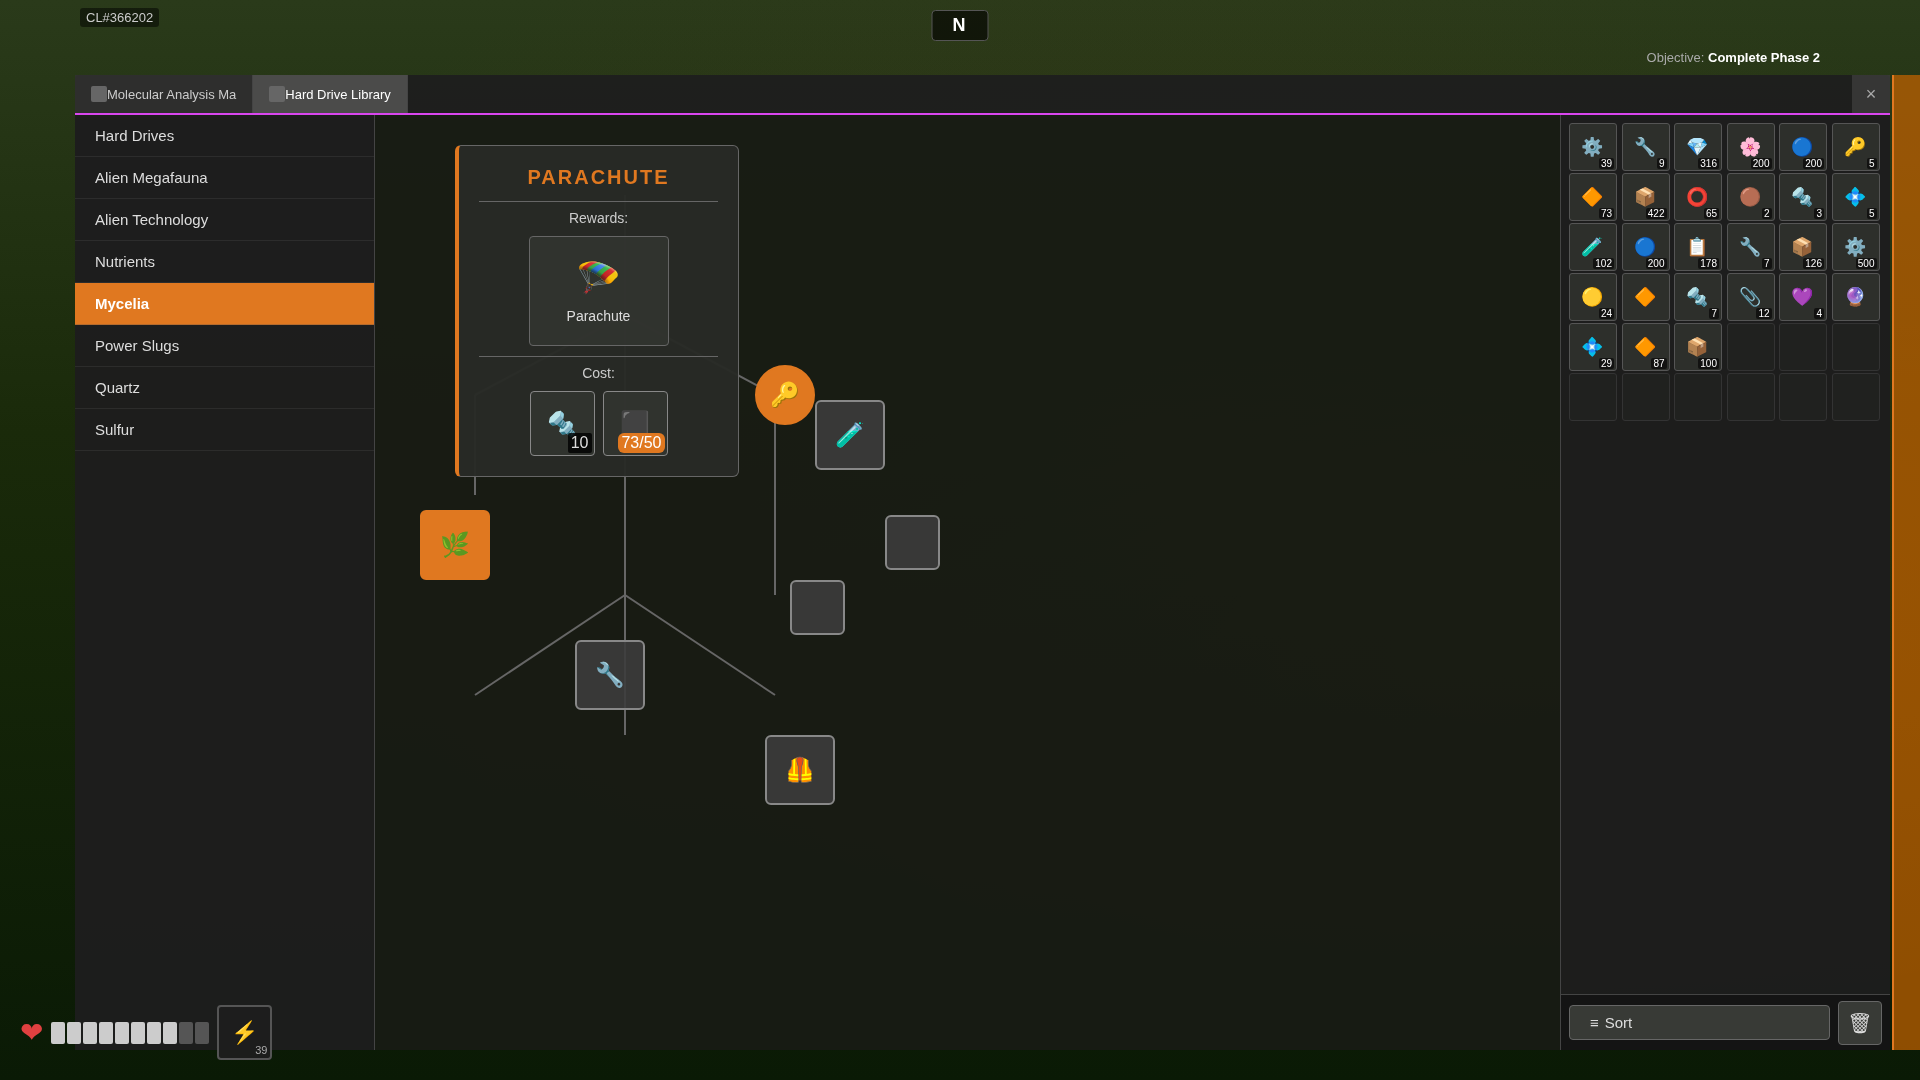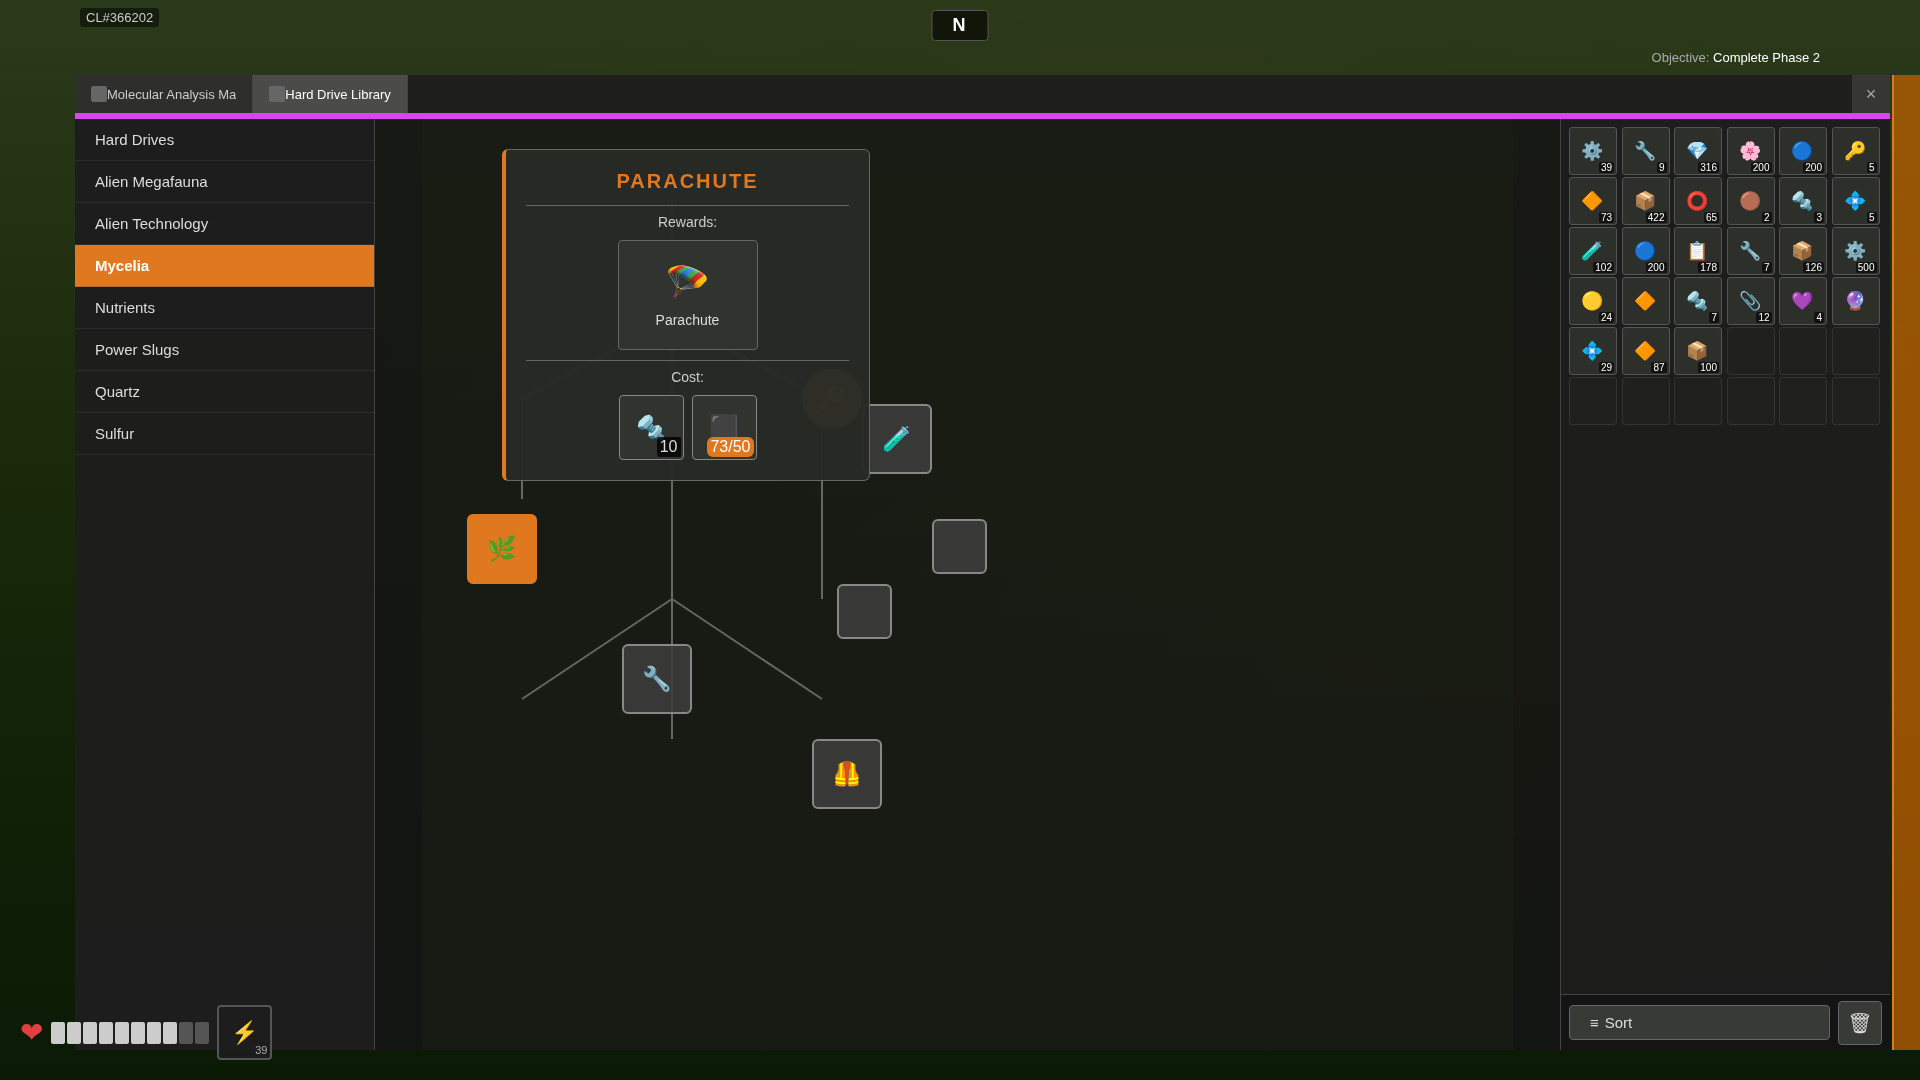--- a/index.html
+++ b/index.html
@@ -61,21 +61,21 @@
     }
     .objective-box {
       position: absolute;
       top: 50px;
       right: 100px;
       color: #fff;
       font-size: 13px;
       text-align: right;
     }
     .objective-box span.obj-label { color: #aaa; }
-    .objective-box span.obj-value { color: #fff; font-weight: normal; }
+    .objective-box span.obj-value { color: #fff; font-weight: bold; }
 
     
     .main-panel {
       position: absolute;
       top: 75px;
       left: 75px;
       right: 30px;
       bottom: 30px;
       display: flex;
       flex-direction: column;
@@ -124,22 +124,21 @@
       font-size: 18px;
       cursor: pointer;
       background: rgba(60,60,60,0.8);
     }
 
     
     .content-area {
       display: flex;
       flex: 1;
       background: rgba(20,20,20,0.85);
-      border-top: 6px solid #d946ef;
-      gap: 47px;
+      border-top: 2px solid #d946ef;
     }
 
     
     .sidebar {
       width: 300px;
       min-width: 300px;
       background: rgba(30,30,30,0.95);
       border-right: 1px solid #444;
       display: flex;
       flex-direction: column;
@@ -196,21 +195,21 @@
     }
     .node-icon {
       font-size: 24px;
       color: #fff;
     }
     .popup {
       background: rgba(40,42,38,0.97);
       border: 1px solid #666;
       border-left: 4px solid #e07820;
       border-radius: 6px;
-      width: 368px;
+      width: 284px;
       padding: 20px;
       pointer-events: all;
       position: absolute;
       top: 30px;
       left: 80px;
     }
     .popup-title {
       text-align: center;
       color: #e07820;
       font-size: 20px;
@@ -454,22 +453,22 @@
     </div>
     <div class="close-btn">×</div>
   </div>
 
   <div class="content-area">
 
     <div class="sidebar">
       <div class="sidebar-item">Hard Drives</div>
       <div class="sidebar-item">Alien Megafauna</div>
       <div class="sidebar-item">Alien Technology</div>
+      <div class="sidebar-item">Nutrients</div>
       <div class="sidebar-item active">Mycelia</div>
-      <div class="sidebar-item">Nutrients</div>
       <div class="sidebar-item">Power Slugs</div>
       <div class="sidebar-item">Quartz</div>
       <div class="sidebar-item">Sulfur</div>
     </div>
 
     <div class="research-area">
 
       <svg class="tree-svg">
 
         <line x1="250" y1="80" x2="250" y2="200" stroke="#666" stroke-width="2"></line>

